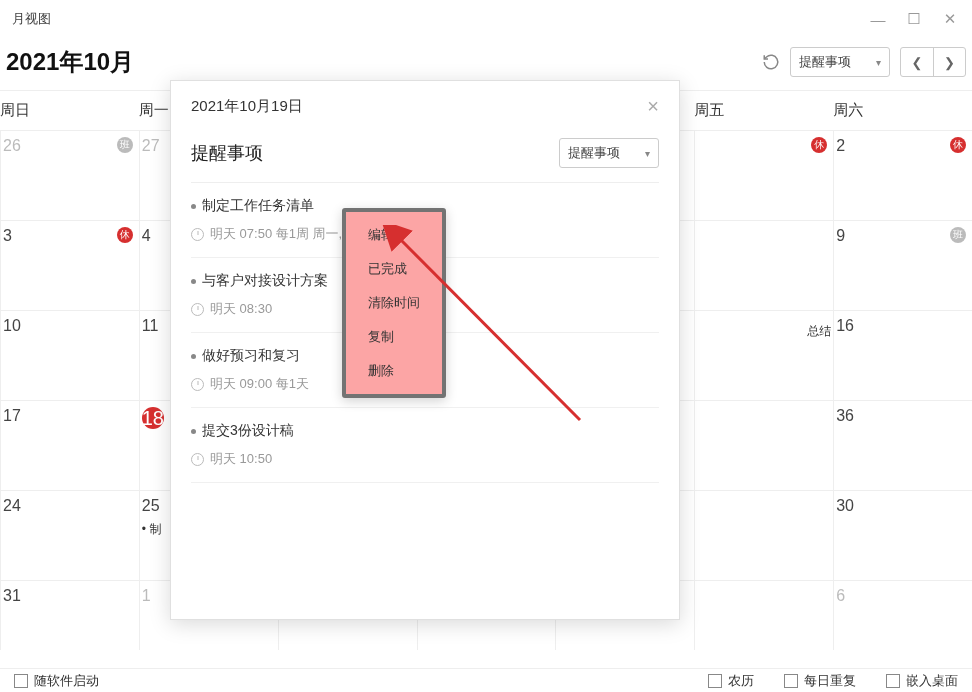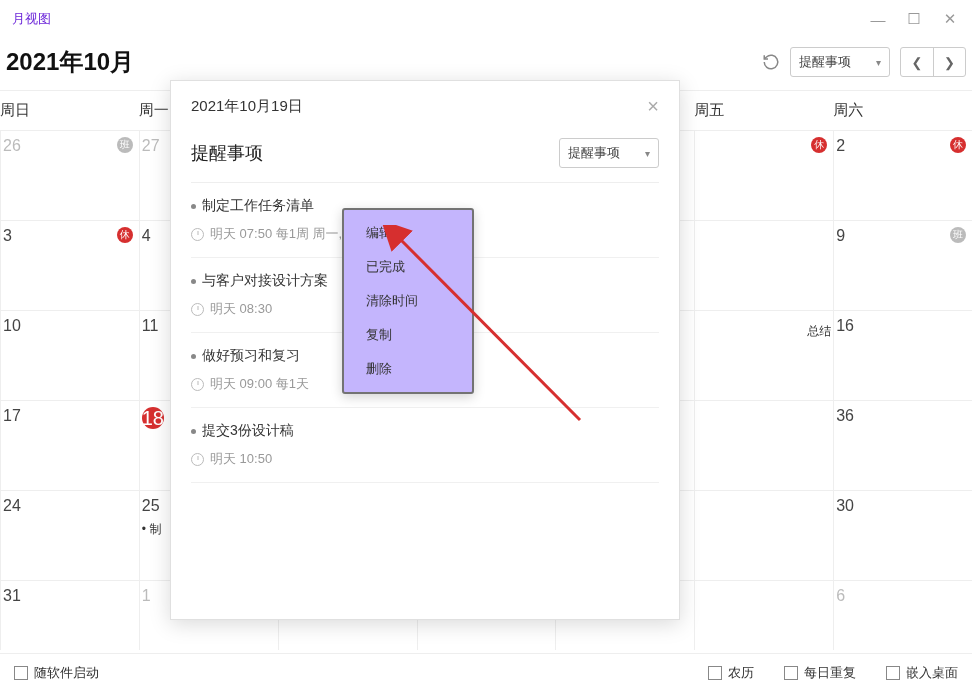--- a/index.html
+++ b/index.html
@@ -1,20 +1,20 @@
 <!DOCTYPE html>
 <html><head>
 <meta charset="utf-8">
 <style>
 * { margin: 0; padding: 0; box-sizing: border-box; font-family: "Microsoft YaHei", sans-serif; }
 body { width: 972px; height: 692px; background: #fff; position: relative; overflow: hidden; }
 
 
 .titlebar { height: 38px; display: flex; align-items: center; padding: 0 12px; }
-.titlebar .title { font-size: 13px; color: #6d28d9; }
+.titlebar .title { font-size: 13px; color: #404040; }
 .titlebar .controls { margin-left: auto; display: flex; gap: 16px; }
 .titlebar .controls span { width: 20px; height: 20px; display: flex; align-items: center; justify-content: center; color: #999; cursor: pointer; font-size: 15px; }
 
 
 .header { padding: 8px 6px 12px; display: flex; align-items: center; }
 .header .month-title { font-size: 24px; font-weight: 600; color: #111; }
 .header .right { margin-left: auto; display: flex; align-items: center; gap: 10px; }
 .refresh-icon { width: 18px; height: 18px; color: #888; cursor: pointer; }
 .dropdown { border: 1px solid #ccc; border-radius: 3px; height: 30px; padding: 0 8px; display: flex; align-items: center; font-size: 13px; color: #444; background: #fff; cursor: pointer; min-width: 100px; }
 .dropdown .caret { margin-left: auto; font-size: 10px; color: #888; }
@@ -31,21 +31,21 @@
 .cell .num { color: #444; font-size: 16px; }
 .cell .num.dim { color: #bbb; }
 .cell .badge { position: absolute; top: 6px; right: 6px; width: 16px; height: 16px; border-radius: 50%; font-size: 10px; color: #fff; display: flex; align-items: center; justify-content: center; }
 .badge.holiday { background: #d62f2f; }
 .badge.work { background: #bbb; color: #fff; }
 .cell .today { background: #d62f2f; color: #fff; width: 22px; height: 22px; border-radius: 50%; display: inline-flex; align-items: center; justify-content: center; font-size: 20px; }
 .cell .event-stub { font-size: 12px; color: #333; margin-top: 6px; white-space: nowrap; overflow: hidden; }
 .last-row .cell { height: 70px; }
 
 
-.footer { position: absolute; bottom: 0; left: 0; right: 0; height: 39px; border-top: 1px solid #eee; display: flex; align-items: center; padding: 8px 14px; font-size: 13px; color: #333; }
+.footer { position: absolute; bottom: 0; left: 0; right: 0; height: 24px; border-top: 1px solid #eee; display: flex; align-items: center; padding: 8px 14px; font-size: 13px; color: #333; }
 .footer .right-group { margin-left: auto; display: flex; gap: 30px; }
 .checkbox { display: flex; align-items: center; gap: 6px; cursor: pointer; }
 .checkbox .box { width: 14px; height: 14px; border: 1px solid #888; background: #fff; }
 
 
 .modal { position: absolute; left: 170px; top: 80px; width: 510px; height: 540px; background: #fff; border: 1px solid #e0e0e0; box-shadow: 0 4px 20px rgba(0,0,0,0.15); }
 .modal-header { padding: 14px 20px 10px; display: flex; align-items: center; }
 .modal-header .date { font-size: 15px; color: #333; }
 .modal-header .close { margin-left: auto; color: #aaa; font-size: 20px; cursor: pointer; }
 .modal-sub { padding: 10px 20px 14px; display: flex; align-items: center; }
@@ -54,21 +54,21 @@
 .divider { height: 1px; background: #eee; margin: 0 20px; }
 .task-list { padding: 0 20px; }
 .task { padding: 14px 0; border-bottom: 1px solid #f0f0f0; }
 .task-title { font-size: 14px; color: #333; display: flex; align-items: center; gap: 6px; }
 .task-title .dot { width: 5px; height: 5px; background: #888; border-radius: 50%; }
 .task-time { margin-top: 10px; font-size: 13px; color: #999; display: flex; align-items: center; gap: 6px; }
 .clock { width: 13px; height: 13px; border: 1.2px solid #bbb; border-radius: 50%; position: relative; }
 .clock::before { content: ''; position: absolute; width: 1px; height: 4px; background: #bbb; left: 50%; top: 2px; transform: translateX(-50%); }
 
 
-.context-menu { position: absolute; left: 342px; top: 208px; width: 132px; background: #c4b5fd; border: 2px solid #737373; border-radius: 3px; box-shadow: 0 3px 12px rgba(0,0,0,0.18); padding: 6px 0; z-index: 20; }
+.context-menu { position: absolute; left: 342px; top: 208px; width: 104px; background: #fca5a5; border: 4px solid #737373; border-radius: 3px; box-shadow: 0 3px 12px rgba(0,0,0,0.18); padding: 6px 0; z-index: 20; }
 .context-menu .item { padding: 8px 22px; font-size: 13px; color: #333; cursor: pointer; }
 
 
 .arrow-svg { position: absolute; left: 380px; top: 225px; z-index: 21; pointer-events: none; }
 </style>
 </head>
 <body>
 
 <div class="titlebar">
   <span class="title">月视图</span>

